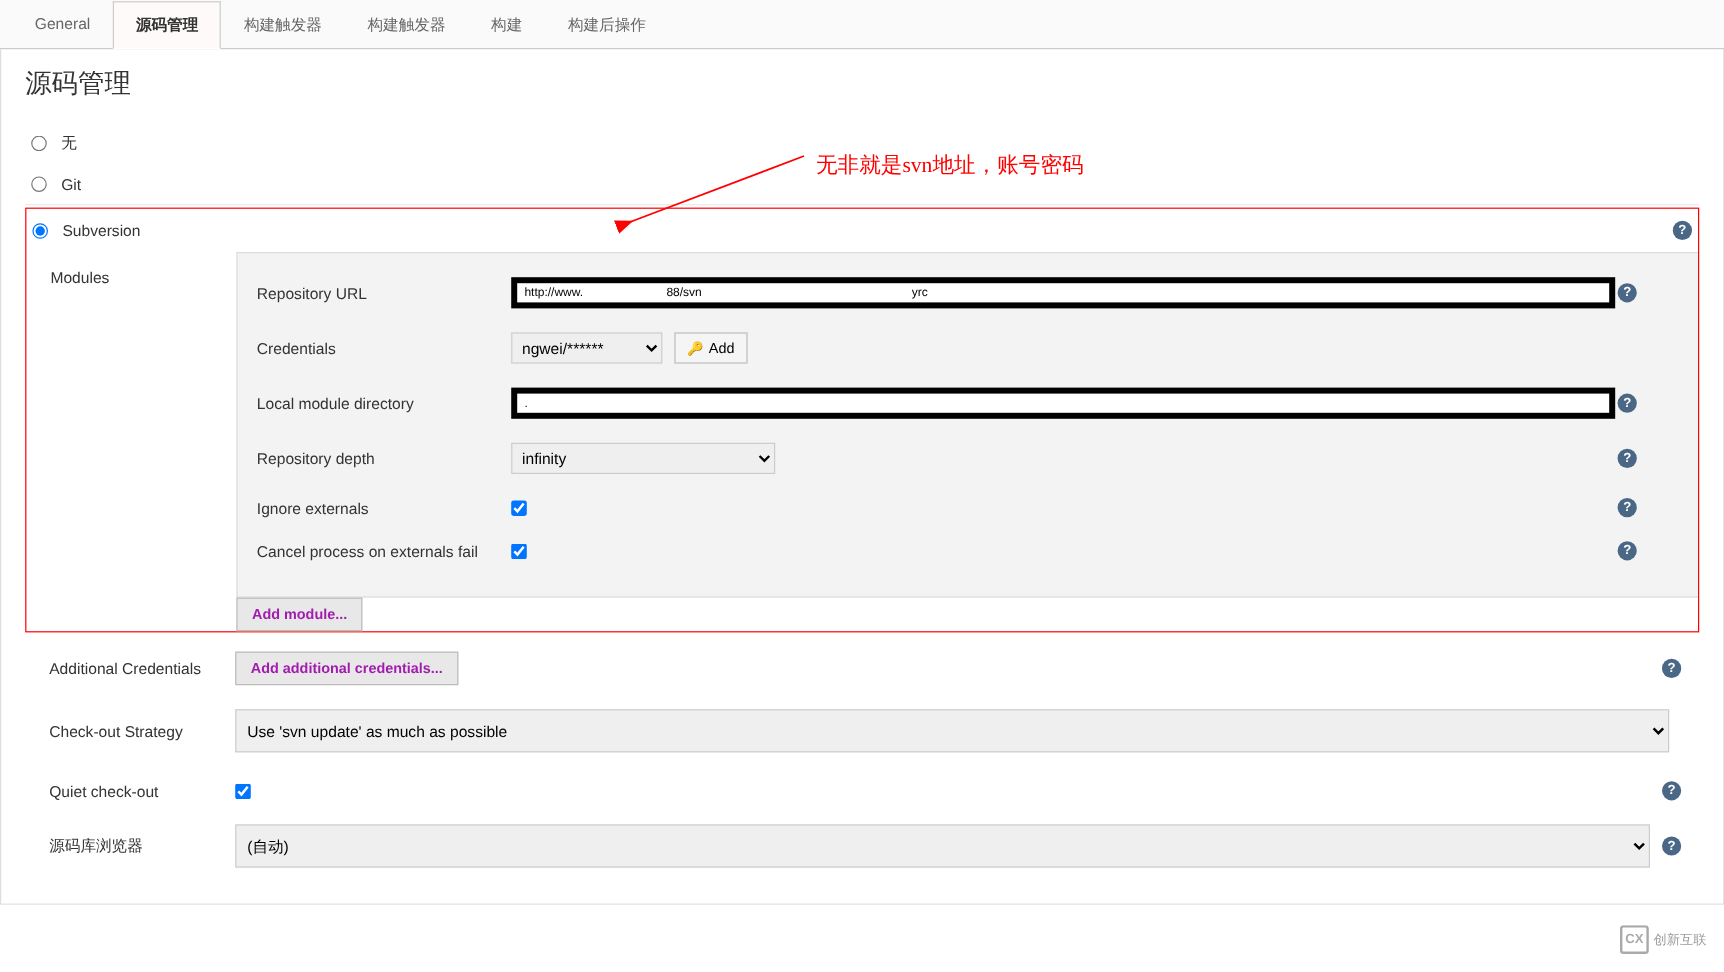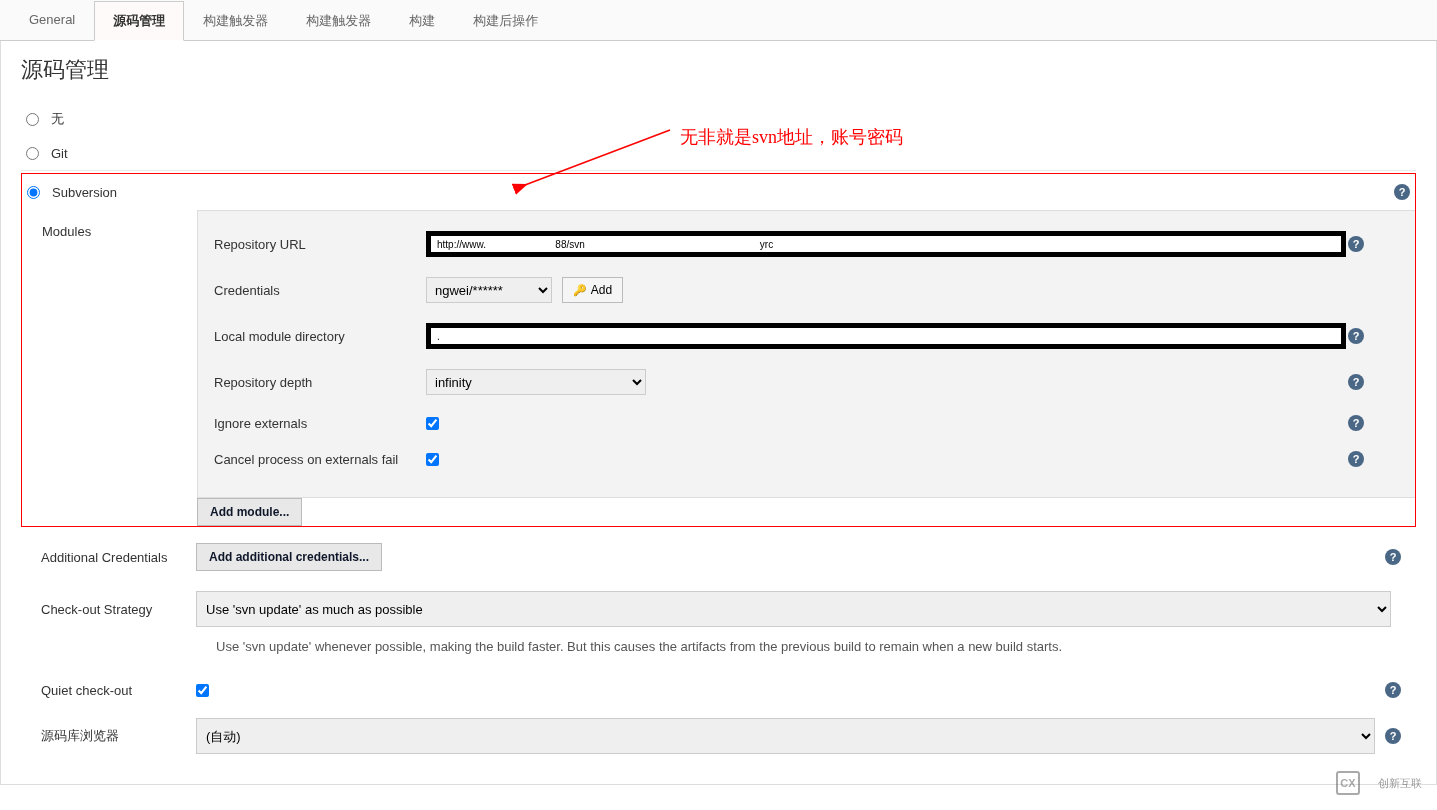--- a/index.html
+++ b/index.html
@@ -153,21 +153,21 @@
     }
     .checkbox-input {
       margin-right: 4px;
     }
     .btn-secondary {
       padding: 6px 12px;
       border: 1px solid #bbb;
       background: #e8e8e8;
       font-size: 12px;
       font-weight: bold;
-      color: #0f172a;
+      color: #a21caf;
       cursor: pointer;
     }
     .lower-row {
       display: flex;
       align-items: center;
       padding: 16px 0;
     }
     .lower-label {
       width: 175px;
       padding-left: 20px;
@@ -204,21 +204,21 @@
       color: #c59a00;
       font-size: 11px;
     }
     .watermark {
       position: fixed;
       right: 15px;
       bottom: 15px;
       opacity: 0.5;
       display: flex;
       align-items: center;
-      gap: 18px;
+      gap: 4px;
       font-size: 11px;
       color: #333;
     }
     .watermark-logo {
       width: 24px;
       height: 24px;
       border: 2px solid #555;
       border-radius: 3px;
       display: flex;
       align-items: center;
@@ -346,21 +346,20 @@
       <button class="btn-secondary">Add additional credentials...</button>
       <span class="help-icon" style="margin-left:auto;margin-right:15px;">?</span>
     </div>
 
     <div class="lower-row" style="padding-top:4px;padding-bottom:8px;">
       <div class="lower-label">Check-out Strategy</div>
       <select class="full-select">
         <option>Use 'svn update' as much as possible</option>
       </select>
     </div>
-    <div class="strategy-desc">Use 'svn update' whenever possible, making the build faster. But this causes the artifacts from the previous build to remain when a new build starts.</div>
 
     <div class="lower-row">
       <div class="lower-label">Quiet check-out</div>
       <input type="checkbox" checked="" style="">
       <span class="help-icon" style="margin-left:auto;margin-right:15px;">?</span>
     </div>
 
     <div class="lower-row" style="padding-top:4px;align-items:center;">
       <div class="lower-label">源码库浏览器</div>
       <select class="full-select">

